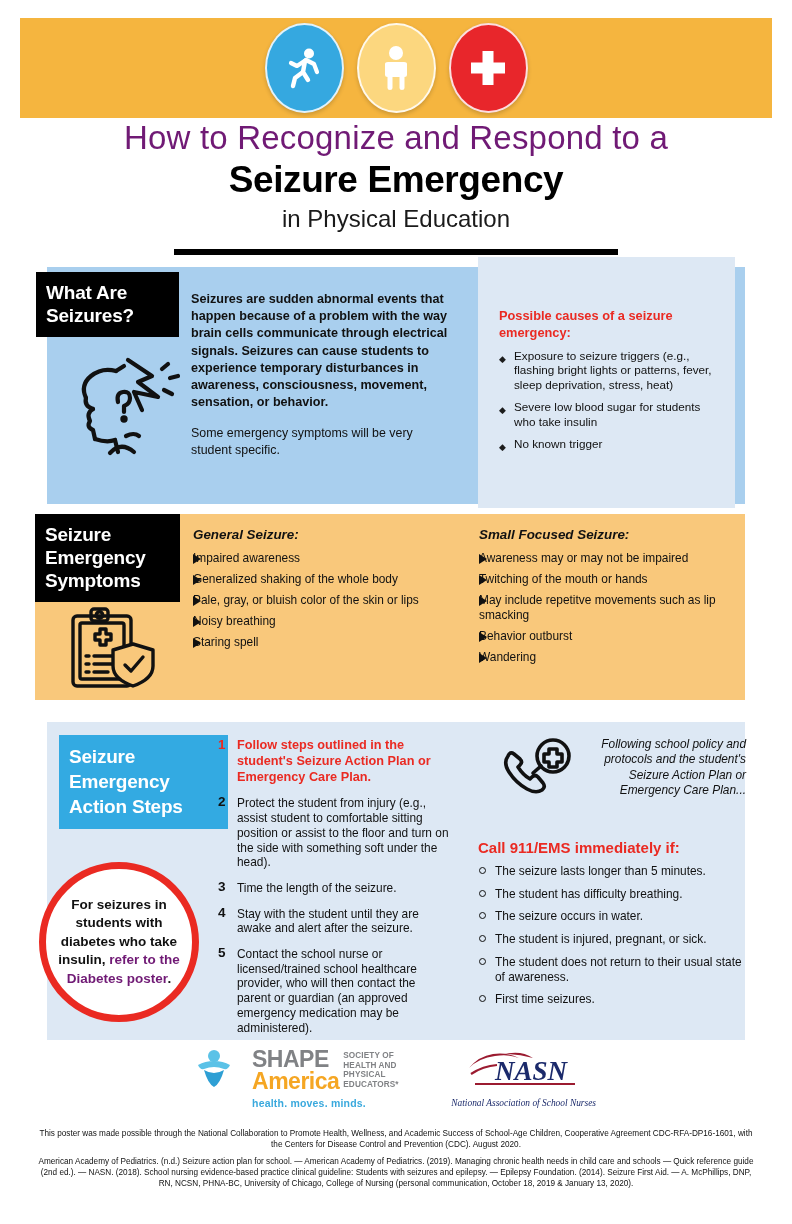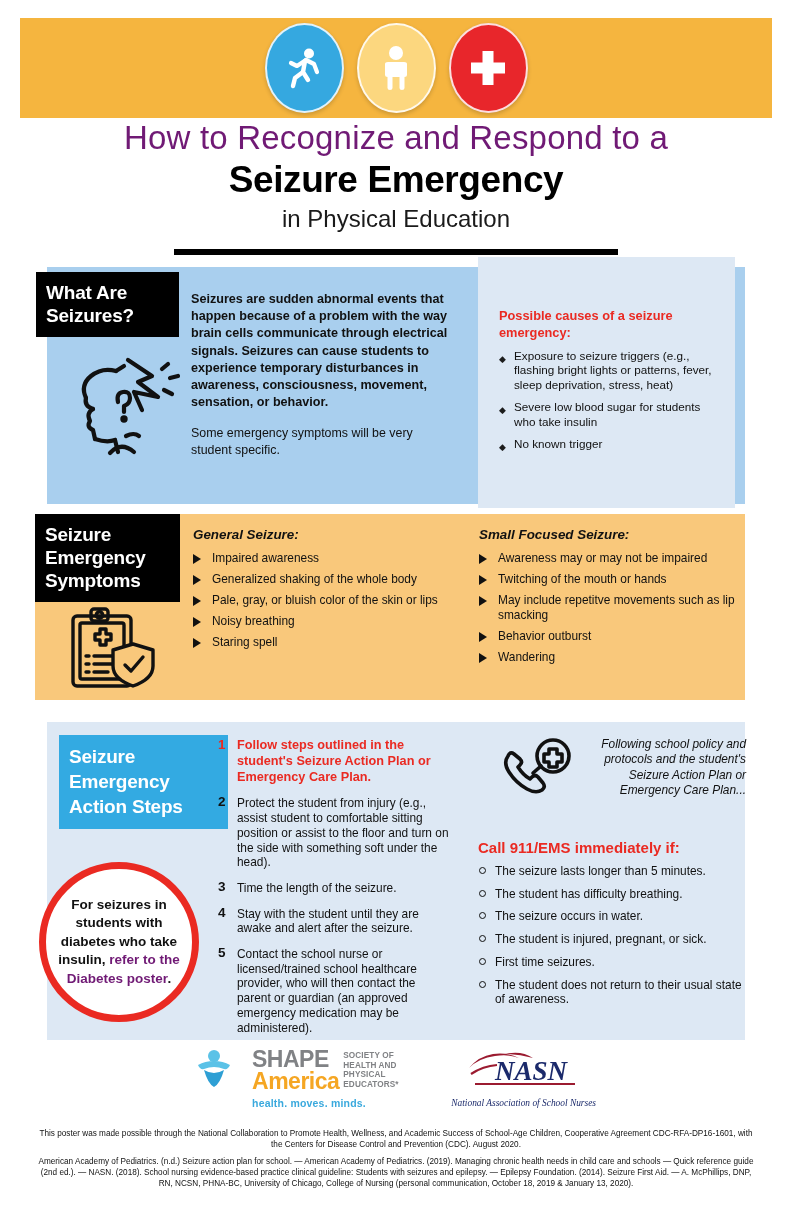--- a/index.html
+++ b/index.html
@@ -75,21 +75,21 @@
   }
   #causes li .dia{position:absolute;left:0;top:3px;font-size:9px;color:#1c1c1c;}
 
   
   #sec2-orange{left:35px;top:514px;width:710px;height:186px;}
   #sec2-tag{left:35px;top:514px;width:121px;}
   #clip-icon{position:absolute;left:67px;top:604px;width:96px;height:86px;}
   .col-head{font-style:italic;font-weight:800;font-size:13.4px;color:#111;line-height:18px;}
   .tri-list{list-style:none;margin:7px 0 0 0;padding:0;}
   .tri-list li{
-    position:relative;padding-left:19px;margin-bottom:6.5px;
+    position:relative;margin-bottom:6.5px;
     font-size:11.9px;line-height:14.6px;color:#111;
   }
   .tri-list li .tri{
     position:absolute;left:0;top:3px;
     width:0;height:0;border-left:8px solid #111;
     border-top:5px solid transparent;border-bottom:5px solid transparent;
   }
   #sym-general{position:absolute;left:193px;top:526px;width:265px;}
   #sym-focused{position:absolute;left:479px;top:526px;width:266px;}
 
@@ -318,22 +318,22 @@
 
   <div id="policy-note">Following school policy and protocols and the student's Seizure Action Plan or Emergency Care Plan...</div>
 
   <div id="call-head">Call 911/EMS immediately if:</div>
   <div id="call-list">
     <ul>
       <li><span class="circ-b"></span><span>The seizure lasts longer than 5 minutes.</span></li>
       <li><span class="circ-b"></span><span>The student has difficulty breathing.</span></li>
       <li><span class="circ-b"></span><span>The seizure occurs in water.</span></li>
       <li><span class="circ-b"></span><span>The student is injured, pregnant, or sick.</span></li>
+      <li><span class="circ-b"></span><span>The student does not return to their usual state of awareness.</span></li>
       <li><span class="circ-b"></span><span>First time seizures.</span></li>
-      <li><span class="circ-b"></span><span>The student does not return to their usual state of awareness.</span></li>
     </ul>
   </div>
 
   <div id="footer-logos">
     <div class="shape-logo">
       <svg class="shape-mark" viewBox="0 0 36 40" aria-hidden="true">
         <circle cx="18" cy="8" r="6" fill="#5bc2e7"></circle>
         <path d="M2 17 q7 -4 16 -4 q9 0 16 4 q-2 5 -6 4 q-5 -2 -10 -2 q-5 0 -10 2 q-4 1 -6 -4 Z" fill="#5bc2e7"></path>
         <path d="M8 22 q4 14 10 17 q6 -3 10 -17 q-5 3 -10 3 q-5 0 -10 -3 Z" fill="#2e9fd4"></path>
       </svg>

